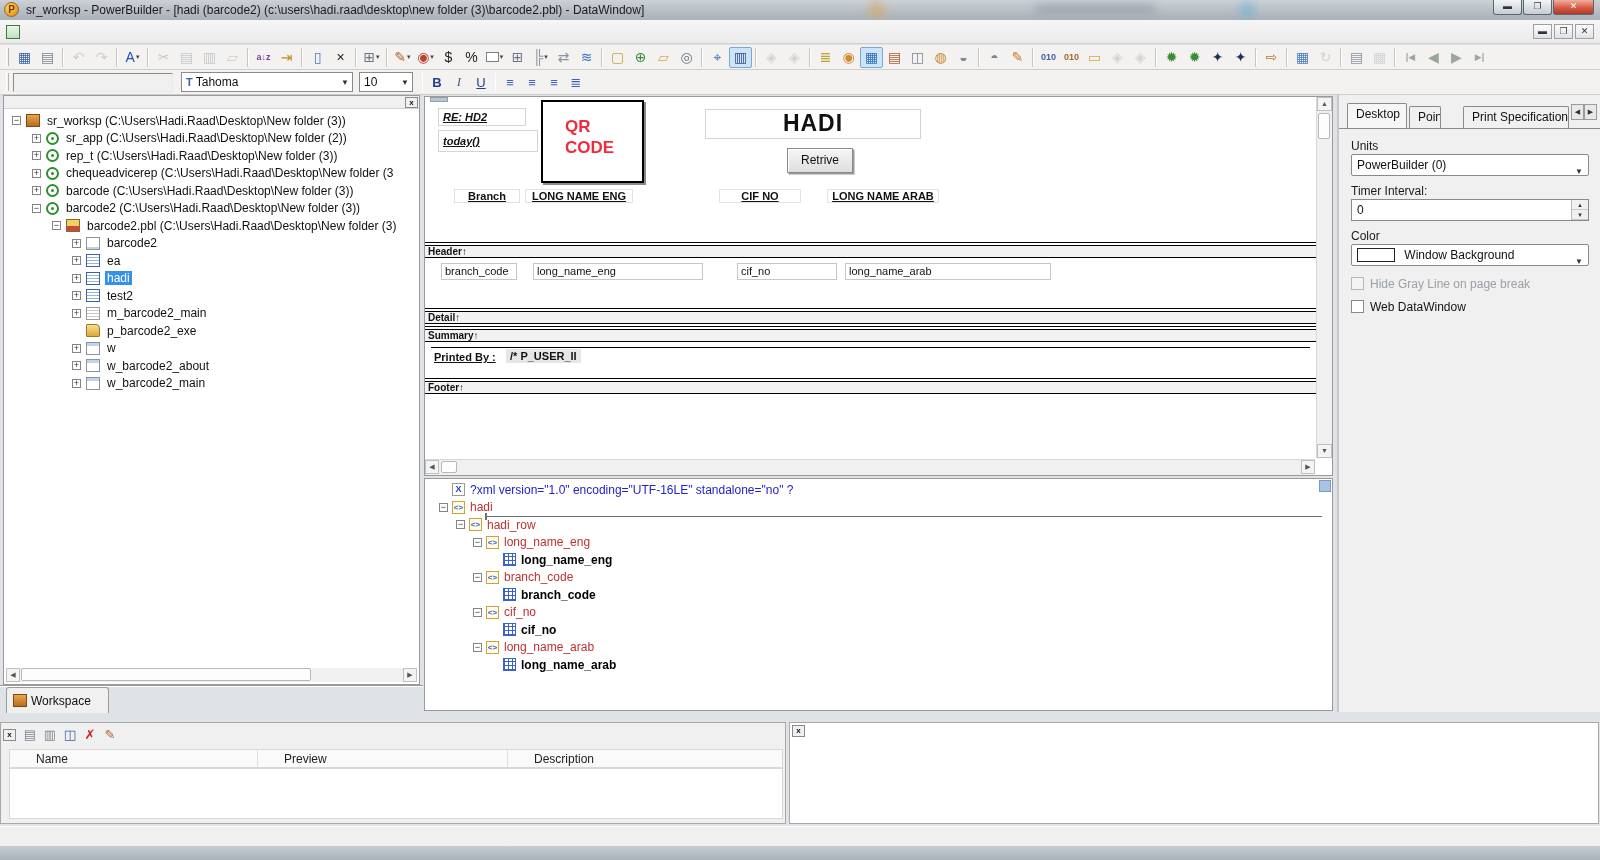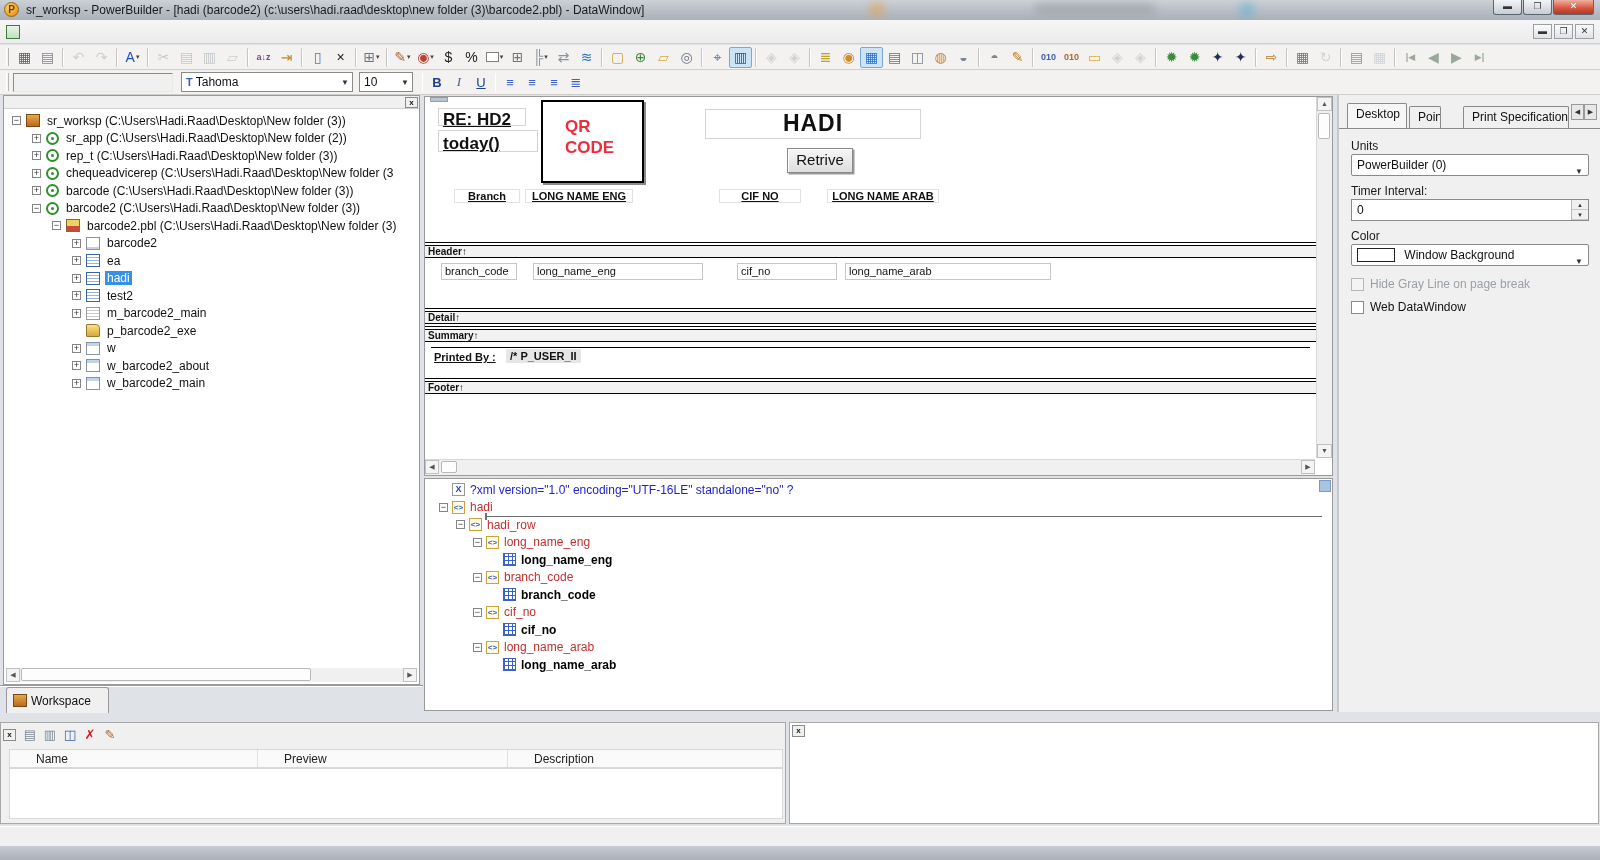--- a/index.html
+++ b/index.html
@@ -89,26 +89,26 @@
   .ws-tab { position:absolute; left:6px; top:687px; width:103px; height:26px; background:#f0f0f0;
     border:1px solid #9a9a9a; border-bottom:none; border-radius:3px 3px 0 0; display:flex; align-items:center; padding-left:6px; }
   .ws-tab .tico { margin-right:4px; }
   .ws-line { position:absolute; left:0px; top:685px; width:423px; height:2px; background:#fff; border-top:1px solid #9a9a9a; }
 
   
   .design { left:424px; top:96px; width:909px; height:380px; }
   .dcanvas { position:absolute; left:0; top:0; right:16px; bottom:16px; background:#fff; overflow:hidden; }
   .mini-split { position:absolute; left:5px; top:0; width:18px; height:5px; background:#b9c6d2; border:1px solid #8fa0b0; }
   .dbox { position:absolute; border:1px solid #d4d4d4; background:#fff; }
-  .dlabel { font-weight:bold; font-size:17px; text-decoration:underline; }
+  .dlabel { font-weight:bold; font-size:11px; text-decoration:underline;font-style:italic; }
   .qrbox { position:absolute; border:2.5px solid #000; background:#fff; box-shadow:2px 2px 0 #8a8a8a; padding:14px 0 0 22px; }
   .qrtext { color:#ee2c3c; font-weight:bold; font-size:17px; line-height:1.25; width:60px; }
   .haditxt { font-weight:bold; font-size:23px; text-align:center; letter-spacing:1px; }
   .retrive { position:absolute; background:linear-gradient(180deg,#f6f6f6,#dedede); border:1px solid #8a8a8a;
-    box-shadow:1.5px 1.5px 0 #9a9a9a, inset 1px 1px 0 #fff; text-align:center; font-size:15px; line-height:22px; }
+    box-shadow:1.5px 1.5px 0 #9a9a9a, inset 1px 1px 0 #fff; text-align:center; font-size:12px; line-height:22px; }
   .chead { position:absolute; text-align:center; font-weight:bold; font-size:11px; text-decoration:underline; border:1px solid #e2e2e2; }
   .band-sep { position:absolute; left:0; right:0; height:1px; background:#000; }
   .band-bar { position:absolute; left:0; right:0; height:13px; background:#f2f2f2; border-top:1px solid #000; border-bottom:1px solid #000;
     font-size:10px; font-weight:bold; padding-left:3px; line-height:12px; }
   .dfield { position:absolute; border:1px solid #c6c6c6; background:#fff; font-size:11px; padding:1px 3px; height:17px; }
   .blackline { position:absolute; left:6px; right:6px; height:1px; background:#000; }
   .printedby { position:absolute; font-weight:bold; font-size:11px; text-decoration:underline; }
   .pexpr { position:absolute; background:#e6e6e6; font-weight:bold; font-size:11px; padding:1px 4px; }
   .vscroll { position:absolute; right:0; top:0; width:16px; bottom:17px; background:#f0f0f0; border-left:1px solid #d8d8d8; }
   .hscroll { position:absolute; left:0; bottom:0; right:17px; height:16px; background:#f0f0f0; border-top:1px solid #d8d8d8; }
@@ -141,21 +141,21 @@
   .tab-arrows { position:absolute; right:3px; top:9px; display:flex; z-index:3; }
   .tab-arrow { width:13px; height:16px; background:#e8e8e8; border:1px solid #9a9a9a; font-size:7px; text-align:center; line-height:14px; color:#333; }
   .plabel { position:absolute; left:12px; font-size:12px; color:#1a1a1a; }
   .pcombo { position:absolute; left:12px; width:238px; height:22px; background:#fff; border:1px solid #8a8a8a; border-radius:2px;
     font-size:12px; line-height:20px; padding-left:5px; }
   .pcombo .caret { position:absolute; right:5px; top:7px; font-size:8px; color:#333; }
   .pspin { position:absolute; left:12px; width:238px; height:22px; background:#fff; border:1px solid #8a8a8a; font-size:12px; line-height:20px; padding-left:5px; }
   .spinners { position:absolute; right:0; top:0; width:17px; height:20px; border-left:1px solid #b8b8b8; }
   .spinners div { height:10px; font-size:6px; text-align:center; line-height:10px; background:#f0f0f0; border-bottom:1px solid #c8c8c8; color:#333; }
   .swatch-box { display:inline-block; width:38px; height:14px; background:#fff; border:1px solid #222; vertical-align:-3px; margin-right:6px; }
-  .pcheck { position:absolute; left:12px; display:flex; align-items:center; font-size:12px; }
+  .pcheck { position:absolute; left:12px; display:flex; font-size:12px; }
   .cbox { width:13px; height:13px; background:#fff; border:1px solid #8a8a8a; margin-right:6px; flex:none; }
   .pcheck.disabled { color:#9aa0a6; }
   .pcheck.disabled .cbox { border-color:#b8b8b8; background:#f4f4f4; }
 
   
   .blpanel { position:absolute; left:0; top:722px; width:786px; height:102px; background:#f0f0f0; border:1px solid #a8a8a8; }
   .bl-tools { position:absolute; left:2px; top:2px; display:flex; align-items:center; }
   .mini-close { width:13px; height:12px; border:1px solid #8a8a8a; background:#f0f0f0; font-size:8px; font-weight:bold; text-align:center; line-height:10px; margin-right:4px; }
   .bl-btn { width:20px; height:19px; display:flex; align-items:center; justify-content:center; font-size:13px; }
   .bl-head { position:absolute; left:8px; right:2px; top:26px; height:19px; background:#fafafa; border:1px solid #d8d8d8; display:flex; font-size:12px; color:#222; }

